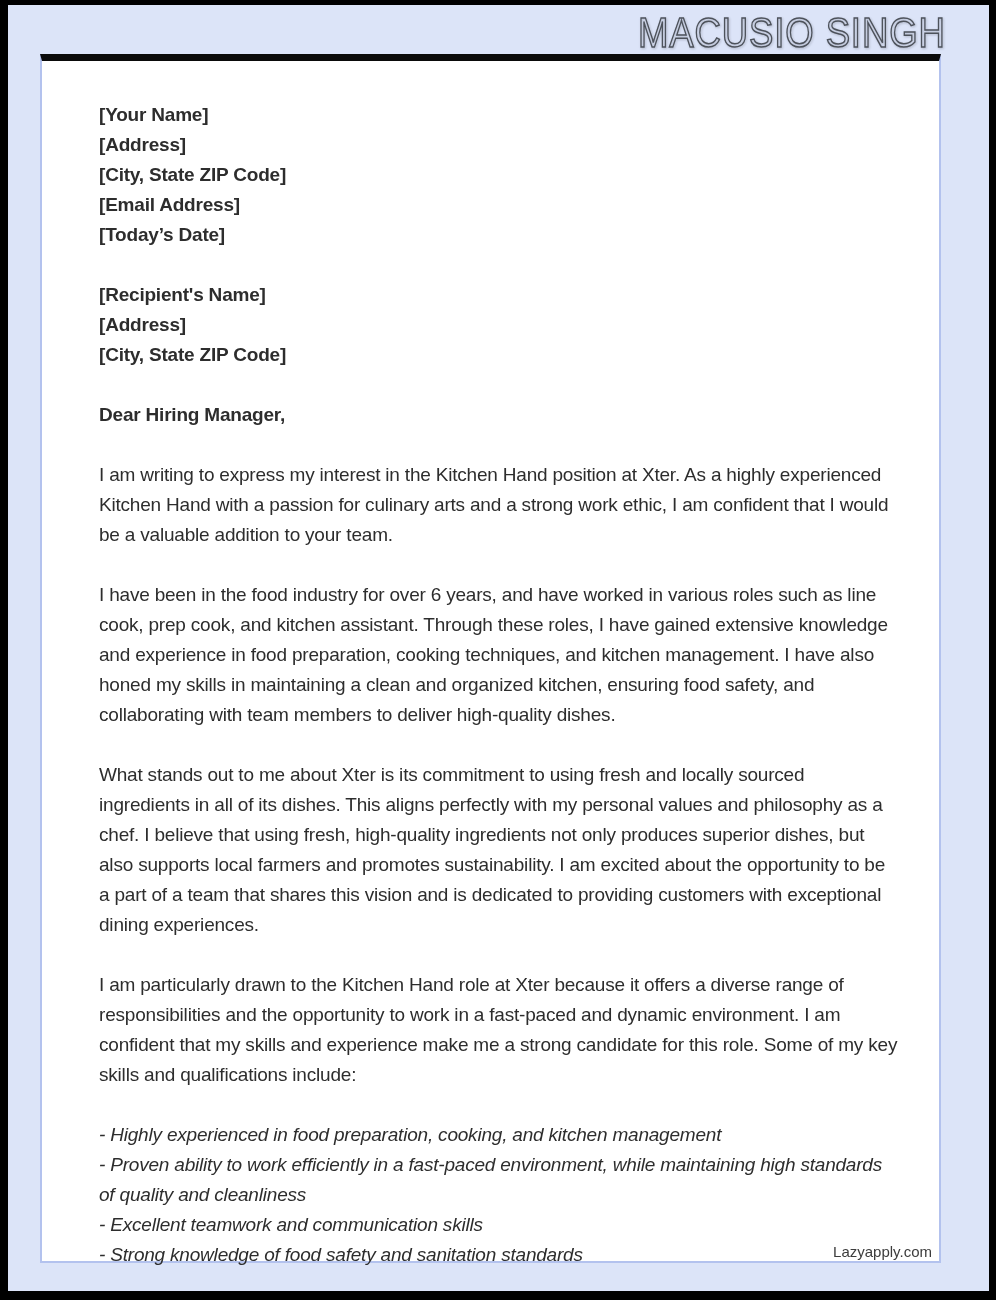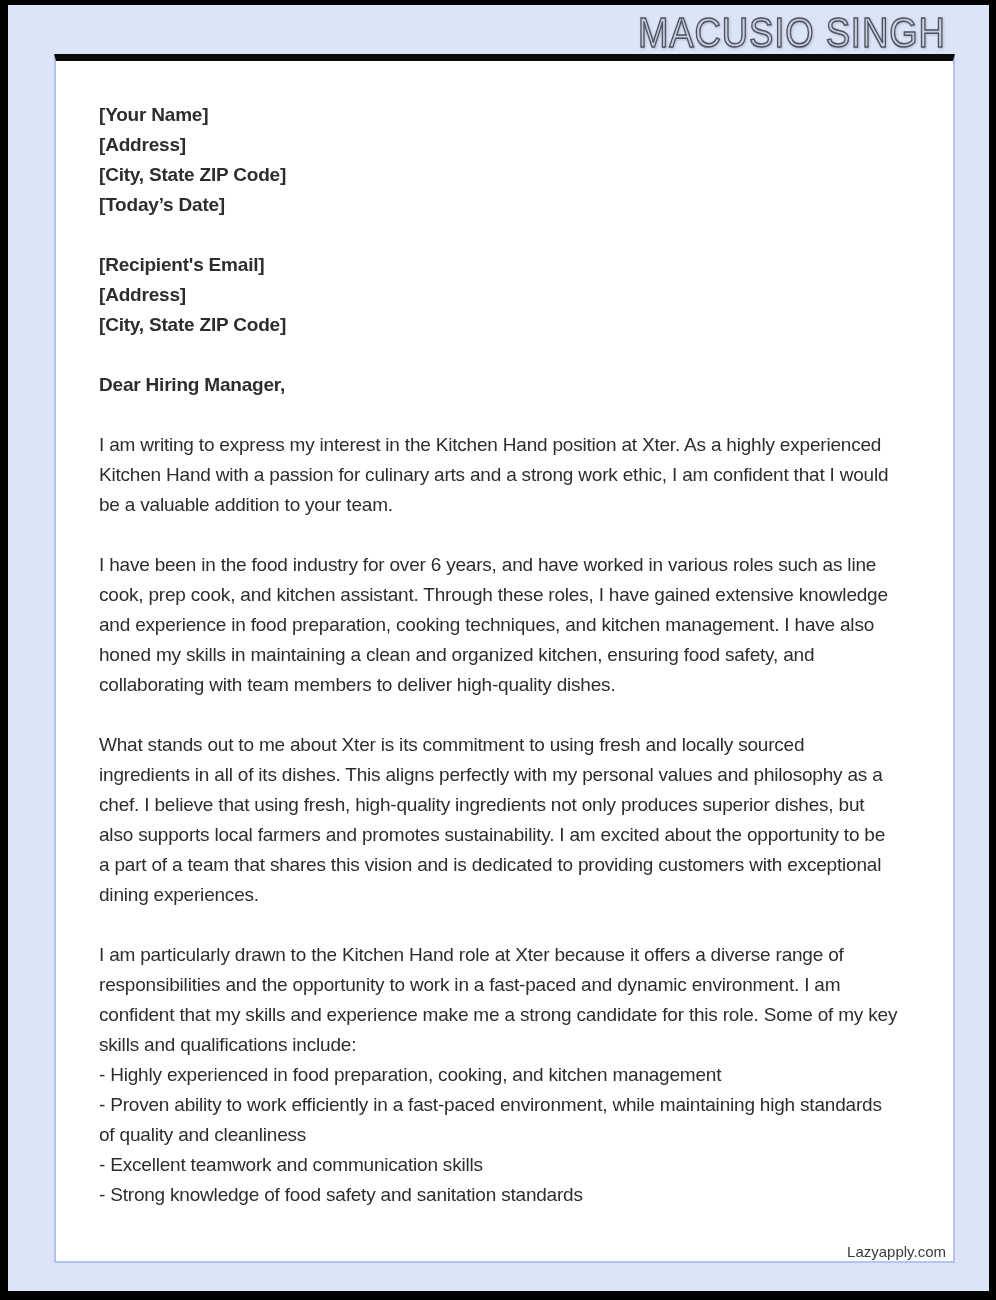--- a/index.html
+++ b/index.html
@@ -26,21 +26,21 @@
     filter:drop-shadow(1.5px 1.5px 1px rgba(110,115,130,.45));
   }
   @supports ((-webkit-text-stroke:1px #000)){
     .header-name{
       color:transparent;
       -webkit-text-stroke:1.5px var(--name-outline,#4d525b);
     }
   }
   .card{
     position:absolute;
-    left:46px;top:49px;
+    left:32px;top:49px;
     width:901px;height:1209px;
     box-sizing:border-box;
     background:#ffffff;
     border:2px solid var(--card-border,#b3c2ee);
     border-top:7px solid #0a0a0a;
   }
   .watermark{
     position:absolute;
     right:7px;bottom:1px;
     font-size:15px;
@@ -51,45 +51,46 @@
     left:91px;top:95px;
     width:800px;
     font-size:19px;
     line-height:30px;
     letter-spacing:-0.2px;
     color:var(--text,#2d2d2d);
   }
   .block{margin-top:30px;font-weight:bold;}
   .block:first-child{margin-top:0;}
   .paragraphs p{margin:30px 0 0 0;}
-  .bullets{}
+  .bullets{margin-top:30px;font-style:italic;}
   .bullet{margin:0;}
 </style>
 </head>
 <body>
 
 <div class="page">
 
   <div class="header-name">MACUSIO SINGH</div>
 
   <div class="card">
     <div class="watermark">Lazyapply.com</div>
   </div>
 
   <div class="letter">
 
     <div class="block sender">
         <div class="line">[Your Name]</div>
         <div class="line">[Address]</div>
         <div class="line">[City, State ZIP Code]</div>
+        <div class="line">[Email Address]</div>
         <div class="line">[Today’s Date]</div>
       </div>
 
     <div class="block recipient">
-        <div class="line">[Recipient's Email]</div>
+        <div class="line">[Recipient's Name]</div>
         <div class="line">[Address]</div>
         <div class="line">[City, State ZIP Code]</div>
       </div>
 
     <div class="block salutation">Dear Hiring Manager,</div>
 
     <div class="paragraphs">
         <p class="para">I am writing to express my interest in the Kitchen Hand position at Xter. As a highly experienced Kitchen Hand with a passion for culinary arts and a strong work ethic, I am confident that I would be a valuable addition to your team.</p>
         <p class="para">I have been in the food industry for over 6 years, and have worked in various roles such as line cook, prep cook, and kitchen assistant. Through these roles, I have gained extensive knowledge and experience in food preparation, cooking techniques, and kitchen management. I have also honed my skills in maintaining a clean and organized kitchen, ensuring food safety, and collaborating with team members to deliver high-quality dishes.</p>
         <p class="para">What stands out to me about Xter is its commitment to using fresh and locally sourced ingredients in all of its dishes. This aligns perfectly with my personal values and philosophy as a chef. I believe that using fresh, high-quality ingredients not only produces superior dishes, but also supports local farmers and promotes sustainability. I am excited about the opportunity to be a part of a team that shares this vision and is dedicated to providing customers with exceptional dining experiences.</p>

